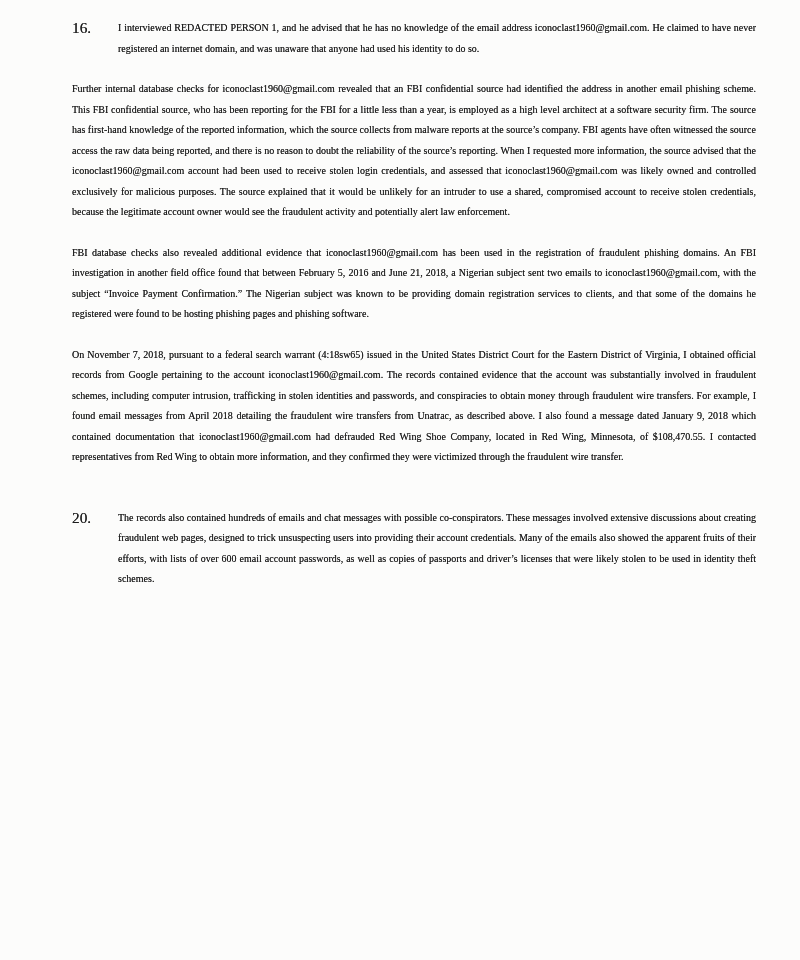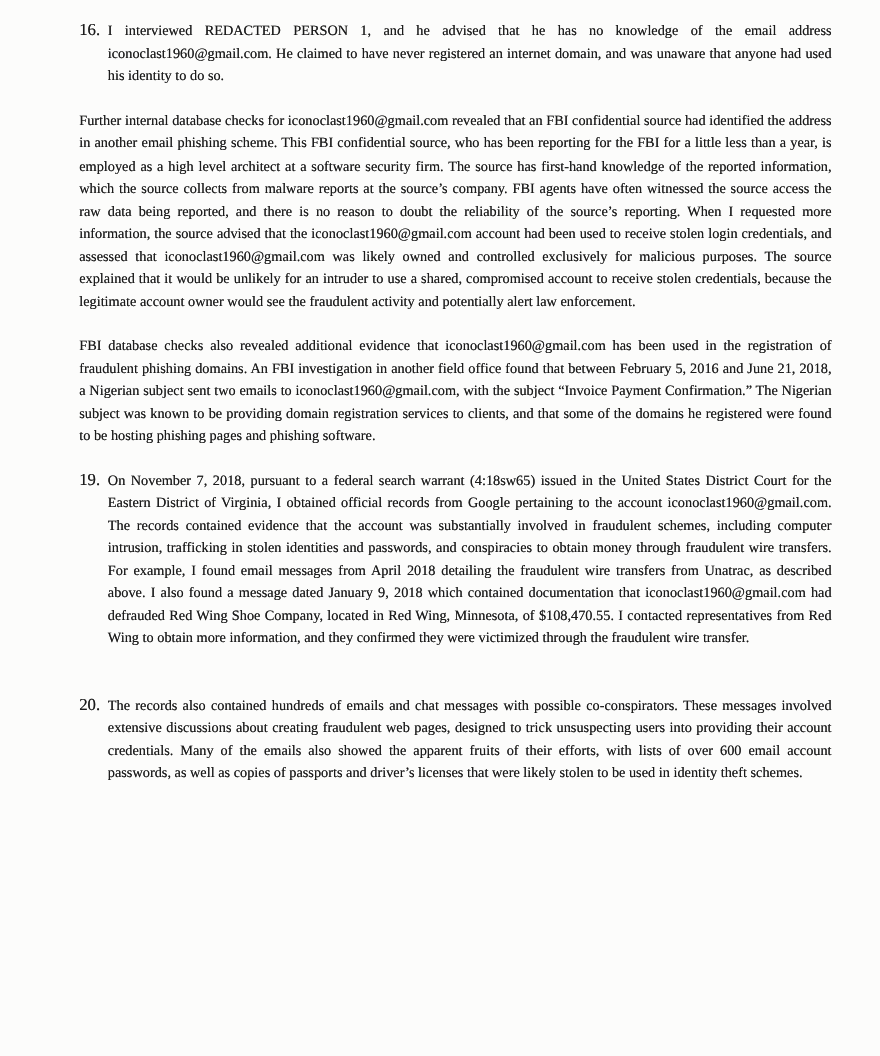--- a/index.html
+++ b/index.html
@@ -19,34 +19,35 @@
     width: 800px;
     height: 960px;
     padding: 18px 44px 0 72px;
     background: #fcfcfb;
     
     text-shadow: 0 0 0.5px rgba(20,20,20,0.75);
   }
   .para {
     display: flex;
     margin: 0 0 20px 0;
+    gap: 20px;
   }
   .para:last-child {
     margin-bottom: 0;
     margin-top: 40px;
   }
   .num {
     flex: 0 0 26px;
     font-size: 15.3px;
     line-height: 20.5px;
     white-space: nowrap;
   }
   .text {
     flex: 1 1 auto;
-    font-size: 13px;
+    font-size: 10px;
     line-height: 20.5px;
     text-align: justify;
   }
 </style>
 </head>
 <body>
 
 <div class="page">
 
   <div class="para">
@@ -56,21 +57,20 @@
 
   <div class="para">
     <div class="text">Further internal database checks for iconoclast1960@gmail.com revealed that an FBI confidential source had identified the address in another email phishing scheme.  This FBI confidential source, who has been reporting for the FBI for a little less than a year, is employed as a high level architect at a software security firm.  The source has first-hand knowledge of the reported information, which the source collects from malware reports at the source’s company.  FBI agents have often witnessed the source access the raw data being reported, and there is no reason to doubt the reliability of the source’s reporting. When I requested more information, the source advised that the iconoclast1960@gmail.com account had been used to receive stolen login credentials, and assessed that iconoclast1960@gmail.com was likely owned and controlled exclusively for malicious purposes. The source explained that it would be unlikely for an intruder to use a shared, compromised account to receive stolen credentials, because the legitimate account owner would see the fraudulent activity and potentially alert law enforcement.</div>
   </div>
 
   <div class="para">
     <div class="text">FBI database checks also revealed additional evidence that iconoclast1960@gmail.com has been used in the registration of fraudulent phishing domains. An FBI investigation in another field office found that between February 5, 2016 and June 21, 2018, a Nigerian subject sent two emails to iconoclast1960@gmail.com, with the subject “Invoice Payment Confirmation.” The Nigerian subject was known to be providing domain registration services to clients, and that some of the domains he registered were found to be hosting phishing pages and phishing software.</div>
   </div>
 
   <div class="para">
-    <span class="num">19.</span>
     <div class="text">On November 7, 2018, pursuant to a federal search warrant (4:18sw65) issued in the United States District Court for the Eastern District of Virginia, I obtained official records from Google pertaining to the account iconoclast1960@gmail.com. The records contained evidence that the account was substantially involved in fraudulent schemes, including computer intrusion, trafficking in stolen identities and passwords, and conspiracies to obtain money through fraudulent wire transfers. For example, I found email messages from April 2018 detailing the fraudulent wire transfers from Unatrac, as described above. I also found a message dated January 9, 2018 which contained documentation that iconoclast1960@gmail.com had defrauded Red Wing Shoe Company, located in Red Wing, Minnesota, of $108,470.55. I contacted representatives from Red Wing to obtain more information, and they confirmed they were victimized through the fraudulent wire transfer.</div>
   </div>
 
   <div class="para">
     <span class="num">20.</span>
     <div class="text">The records also contained hundreds of emails and chat messages with possible co-conspirators. These messages involved extensive discussions about creating fraudulent web pages, designed to trick unsuspecting users into providing their account credentials. Many of the emails also showed the apparent fruits of their efforts, with lists of over 600 email account passwords, as well as copies of passports and driver’s licenses that were likely stolen to be used in identity theft schemes.</div>
   </div>
 
 </div>
 

